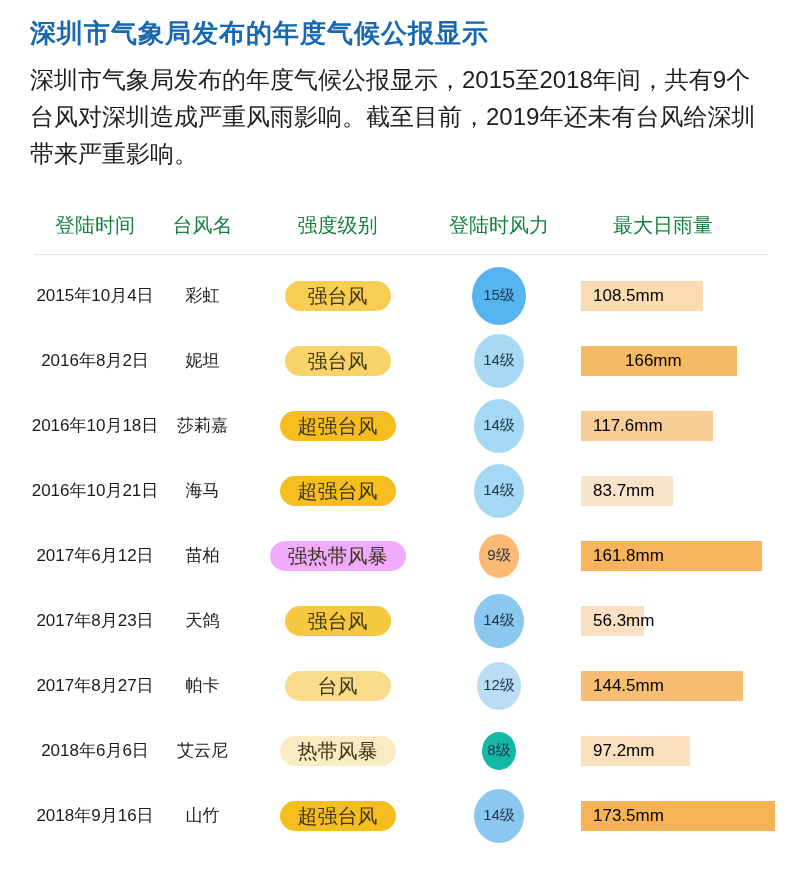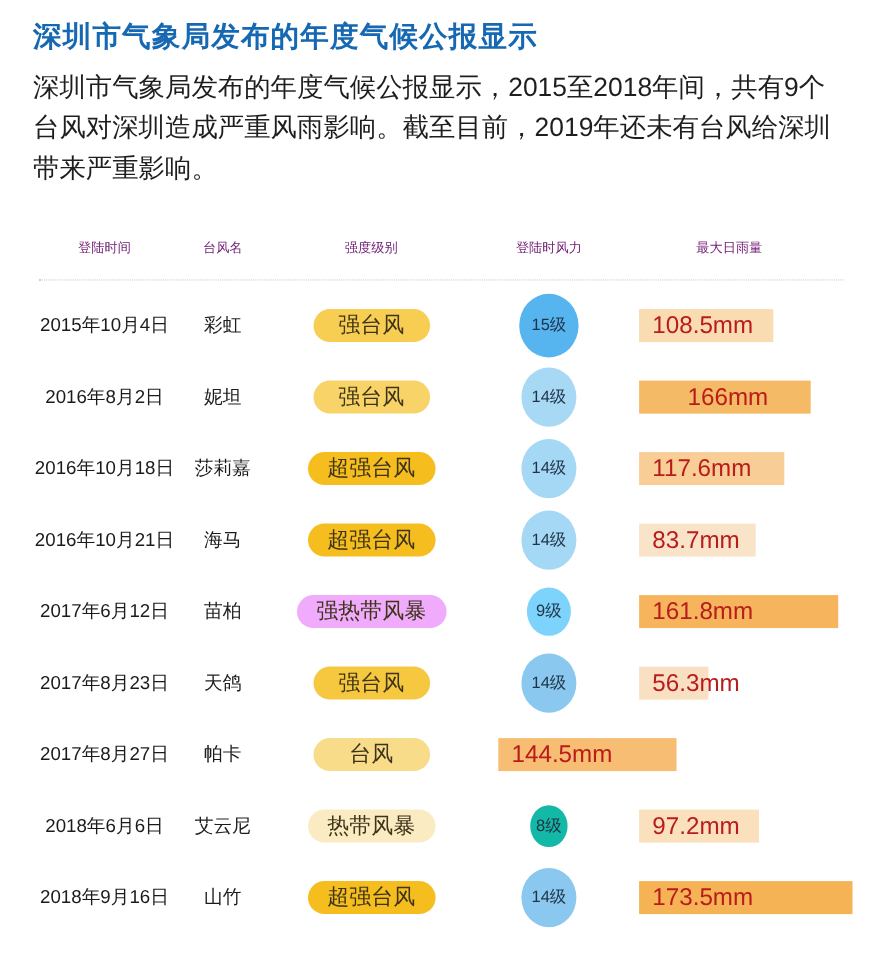--- a/index.html
+++ b/index.html
@@ -23,22 +23,22 @@
     margin: 10px 32px 0 30px;
     font-size: 24px;
     line-height: 37px;
     color: #1e1e1e;
   }
   .table-header {
     display: flex;
     align-items: center;
     margin-top: 40px;
     height: 26px;
-    font-size: 12px;
-    color: #701a75;
+    font-size: 20px;
+    color: #15803d;
   }
   .divider {
     margin: 16px 35px 0 35px;
     border-bottom: 1px dotted #c7cdda;
     height: 0;
   }
   .table-body { margin-top: 8px; }
   .row {
     display: flex;
     align-items: center;
@@ -68,22 +68,22 @@
     justify-content: center;
     border-radius: 50%;
     font-size: 15px;
     color: #1f3347;
   }
   .rain-bar {
     height: 30px;
     display: flex;
     align-items: center;
     padding-left: 12px;
-    font-size: 22px;
-    color: #b91c1c;
+    font-size: 17px;
+    color: #000000;
     white-space: nowrap;
   }
   
   .table-header .c-rain { padding-left: 0; }
   .table-header .rain-head { display: block; width: 200px; text-align: center; }
 </style>
 </head>
 <body>
 
 <div class="page">
@@ -150,32 +150,32 @@
   <div class="row">
     <div class="c-date">2016年10月21日</div>
     <div class="c-name">海马</div>
     <div class="c-pill">
       <span class="pill" style="background: rgb(245, 190, 30);">超强台风</span>
     </div>
     <div class="c-wind">
       <span class="wind-circle" style="background: rgb(165, 216, 244); width: 50px; height: 54px;">14级</span>
     </div>
     <div class="c-rain">
-      <div class="rain-bar" style="background: rgb(250, 228, 201); width: 106px;">83.7mm</div>
+      <div class="rain-bar" style="background: rgb(250, 228, 201); width: 92px;">83.7mm</div>
     </div>
   </div>
 
   <div class="row">
     <div class="c-date">2017年6月12日</div>
     <div class="c-name">苗柏</div>
     <div class="c-pill">
       <span class="pill" style="background: #f0abfc;">强热带风暴</span>
     </div>
     <div class="c-wind">
-      <span class="wind-circle" style="background: #7dd3fc; width: 40px; height: 44px;">9级</span>
+      <span class="wind-circle" style="background: #fdba74; width: 40px; height: 44px; font-family: Liberation Mono, monospace;">9级</span>
     </div>
     <div class="c-rain">
       <div class="rain-bar" style="background: rgb(246, 181, 92); width: 181px;">161.8mm</div>
     </div>
   </div>
 
   <div class="row">
     <div class="c-date">2017年8月23日</div>
     <div class="c-name">天鸽</div>
     <div class="c-pill">
@@ -188,20 +188,23 @@
       <div class="rain-bar" style="background: rgb(250, 224, 194); width: 63px;">56.3mm</div>
     </div>
   </div>
 
   <div class="row">
     <div class="c-date">2017年8月27日</div>
     <div class="c-name">帕卡</div>
     <div class="c-pill">
       <span class="pill" style="background: rgb(248, 220, 138);">台风</span>
     </div>
+    <div class="c-wind">
+      <span class="wind-circle" style="background: rgb(186, 221, 246); width: 44px; height: 48px;">12级</span>
+    </div>
     <div class="c-rain">
       <div class="rain-bar" style="background: rgb(247, 189, 114); width: 162px;">144.5mm</div>
     </div>
   </div>
 
   <div class="row">
     <div class="c-date">2018年6月6日</div>
     <div class="c-name">艾云尼</div>
     <div class="c-pill">
       <span class="pill" style="background: rgb(250, 235, 194);">热带风暴</span>

